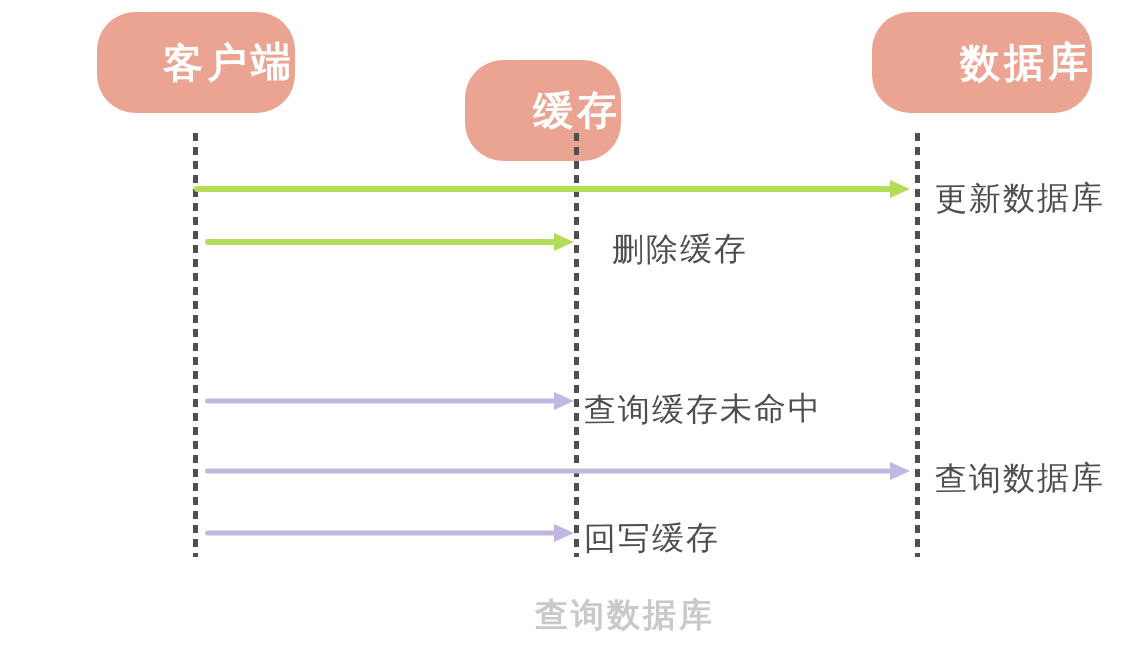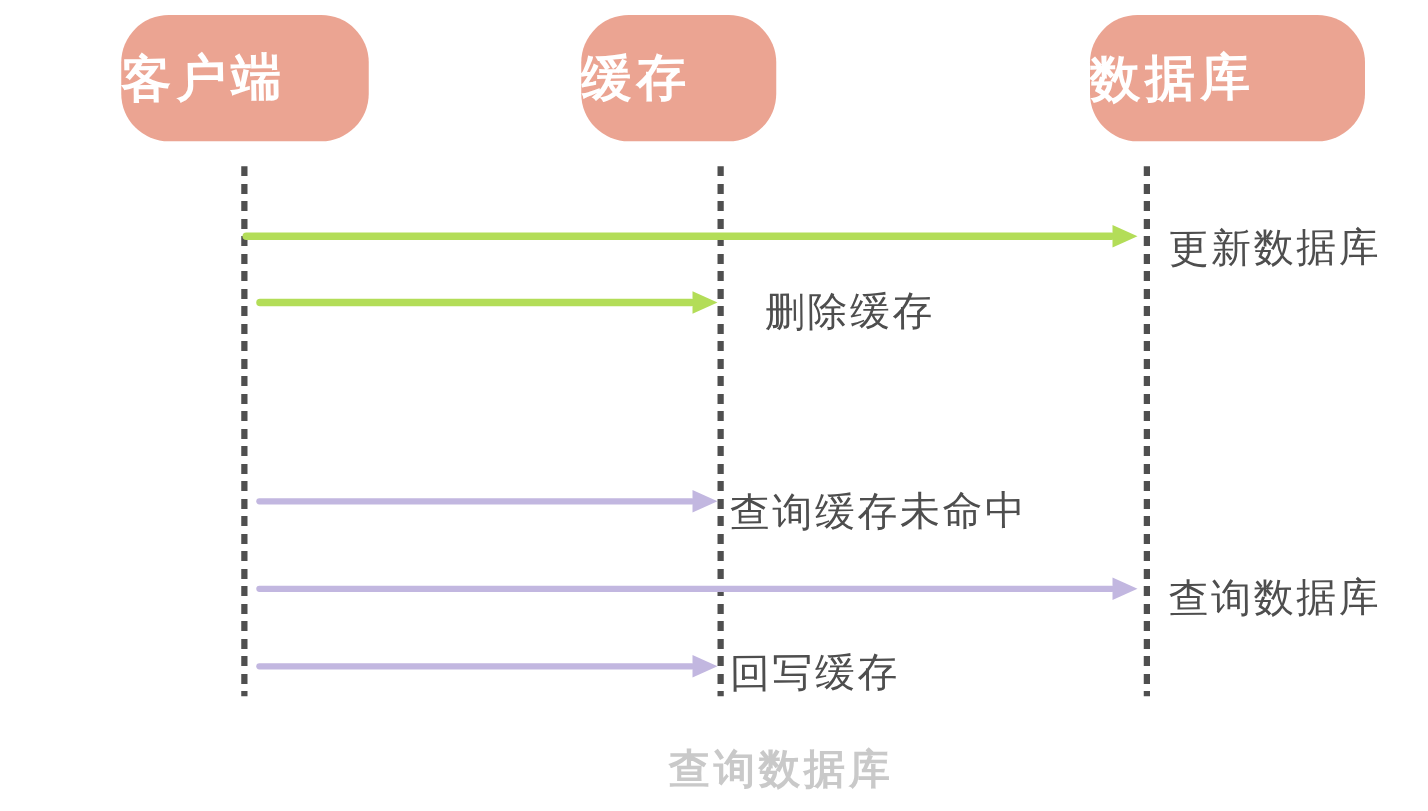--- a/index.html
+++ b/index.html
@@ -19,31 +19,31 @@
   
   .actor {
     position: absolute;
     top: 12px;
     width: 198px;
     height: 101px;
     background: #eba492;
     border-radius: 38px;
     display: flex;
     align-items: center;
-    justify-content: flex-start;
+    justify-content: flex-end;
   }
   .actor span {
     color: #ffffff;
     font-size: 40px;
     font-weight: bold;
     letter-spacing: 4px;
     transform: rotate(-1deg);
   }
   #actor-client   { left: 97px;  }
-  #actor-cache    { left: 465px; width: 156px; }
+  #actor-cache    { left: 465px; width: 156px; margin-top: 48px; }
   #actor-database { left: 872px; width: 220px; }
 
   
   .lifeline {
     position: absolute;
     top: 133px;
     width: 5px;
     height: 424px;
     background: repeating-linear-gradient(
       to bottom,

